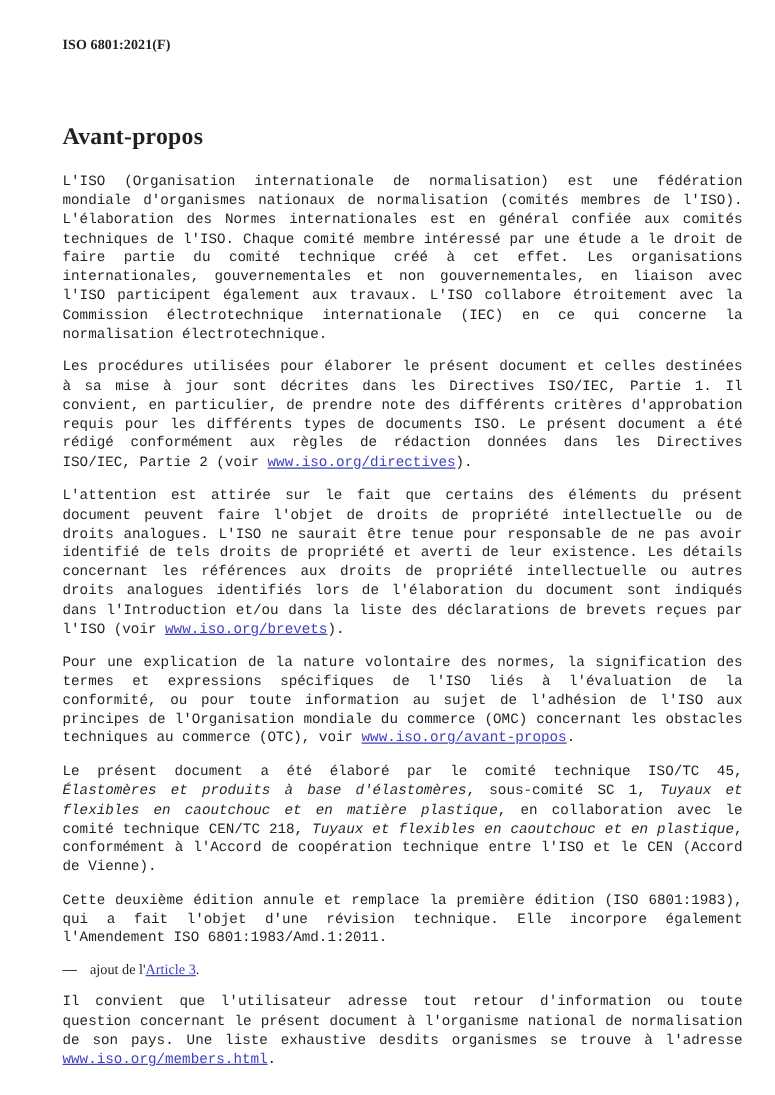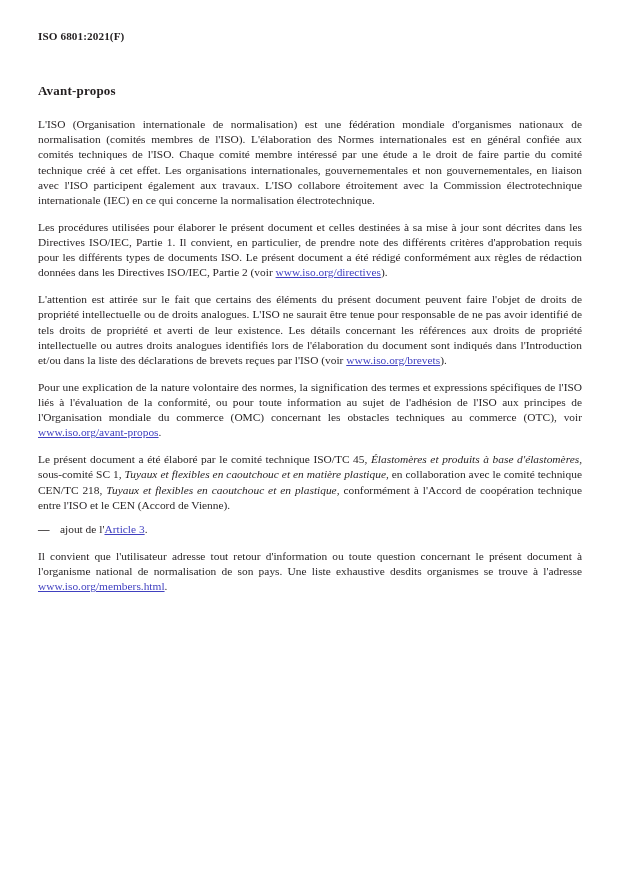--- a/index.html
+++ b/index.html
@@ -10,55 +10,56 @@
   body {
     width: 620px;
     height: 876px;
     position: relative;
     font-family: "Liberation Serif", "DejaVu Serif", serif;
     color: #231f20;
     -webkit-font-smoothing: antialiased;
   }
   .page {
     position: absolute;
-    left: 0; top: 0;
+    left: 12px; top: 0;
     width: 501px;
     height: 876px;
     box-sizing: border-box;
   }
   .running-head {
     position: absolute;
     left: 38px;
     top: 30px;
     font-weight: bold;
     font-size: 11.2px;
     letter-spacing: 0.1px;
     color: #231f20;
   }
   .content {
     position: absolute;
     left: 38px;
     top: 83px;
     width: 544px;
   }
   h1.clause-title {
-    font-size: 13px;
+    font-size: 19px;
     font-weight: bold;
-    margin: 0 0 18px 0;
+    margin: 16px 0 18px 0;
     letter-spacing: 0.2px;
     color: #231f20;
   }
   p.body-par {
     margin: 0 0 11.5px 0;
     font-size: 11.4px;
     line-height: 1.335;
     text-align: justify;
     text-justify: inter-word;
     hyphens: none;
     color: #231f20;
+    font-family: Liberation Mono, monospace;
   }
   p.body-par:last-child { margin-bottom: 0; }
   ul.dash-list {
     list-style: none;
     margin: 0 0 11.5px 0;
     padding: 0;
   }
   ul.dash-list li {
     position: relative;
     padding-left: 22px;
@@ -102,20 +103,21 @@
   <div class="content">
 
     <h1 class="clause-title">Avant-propos</h1>
 
     <div id="paragraphs-region">
         <p class="body-par">L'ISO (Organisation internationale de normalisation) est une fédération mondiale d'organismes nationaux de normalisation (comités membres de l'ISO). L'élaboration des Normes internationales est en général confiée aux comités techniques de l'ISO. Chaque comité membre intéressé par une étude a le droit de faire partie du comité technique créé à cet effet. Les organisations internationales, gouvernementales et non gouvernementales, en liaison avec l'ISO participent également aux travaux. L'ISO collabore étroitement avec la Commission électrotechnique internationale (IEC) en ce qui concerne la normalisation électrotechnique.</p>
         <p class="body-par">Les procédures utilisées pour élaborer le présent document et celles destinées à sa mise à jour sont décrites dans les Directives ISO/IEC, Partie 1. Il convient, en particulier, de prendre note des différents critères d'approbation requis pour les différents types de documents ISO. Le présent document a été rédigé conformément aux règles de rédaction données dans les Directives ISO/IEC, Partie 2 (voir <a class="doc-link">www.iso.org/directives</a>).</p>
         <p class="body-par">L'attention est attirée sur le fait que certains des éléments du présent document peuvent faire l'objet de droits de propriété intellectuelle ou de droits analogues. L'ISO ne saurait être tenue pour responsable de ne pas avoir identifié de tels droits de propriété et averti de leur existence. Les détails concernant les références aux droits de propriété intellectuelle ou autres droits analogues identifiés lors de l'élaboration du document sont indiqués dans l'Introduction et/ou dans la liste des déclarations de brevets reçues par l'ISO (voir <a class="doc-link">www.iso.org/brevets</a>).</p>
         <p class="body-par">Pour une explication de la nature volontaire des normes, la signification des termes et expressions spécifiques de l'ISO liés à l'évaluation de la conformité, ou pour toute information au sujet de l'adhésion de l'ISO aux principes de l'Organisation mondiale du commerce (OMC) concernant les obstacles techniques au commerce (OTC), voir <a class="doc-link">www.iso.org/avant-propos</a>.</p>
         <p class="body-par">Le présent document a été élaboré par le comité technique ISO/TC 45, <em class="it">Élastomères et produits à base d'élastomères</em>, sous-comité SC 1, <em class="it">Tuyaux et flexibles en caoutchouc et en matière plastique</em>, en collaboration avec le comité technique CEN/TC 218, <em class="it">Tuyaux et flexibles en caoutchouc et en plastique</em>, conformément à l'Accord de coopération technique entre l'ISO et le CEN (Accord de Vienne).</p>
+        <p class="body-par">Cette deuxième édition annule et remplace la première édition (ISO 6801:1983), qui a fait l'objet d'une révision technique. Elle incorpore également l'Amendement ISO 6801:1983/Amd.1:2011.</p>
       </div>
 
     <ul class="dash-list" id="dash-list-region">
         <li><span class="dash">—</span></li>
         <li><span class="dash">—</span><span>ajout de l'<a class="doc-link">Article 3</a>.</span></li>
       </ul>
 
     <p class="body-par" id="closing-region">Il convient que l'utilisateur adresse tout retour d'information ou toute question concernant le présent document à l'organisme national de normalisation de son pays. Une liste exhaustive desdits organismes se trouve à l'adresse <a class="doc-link">www.iso.org/members.html</a>.</p>
 
   </div>

